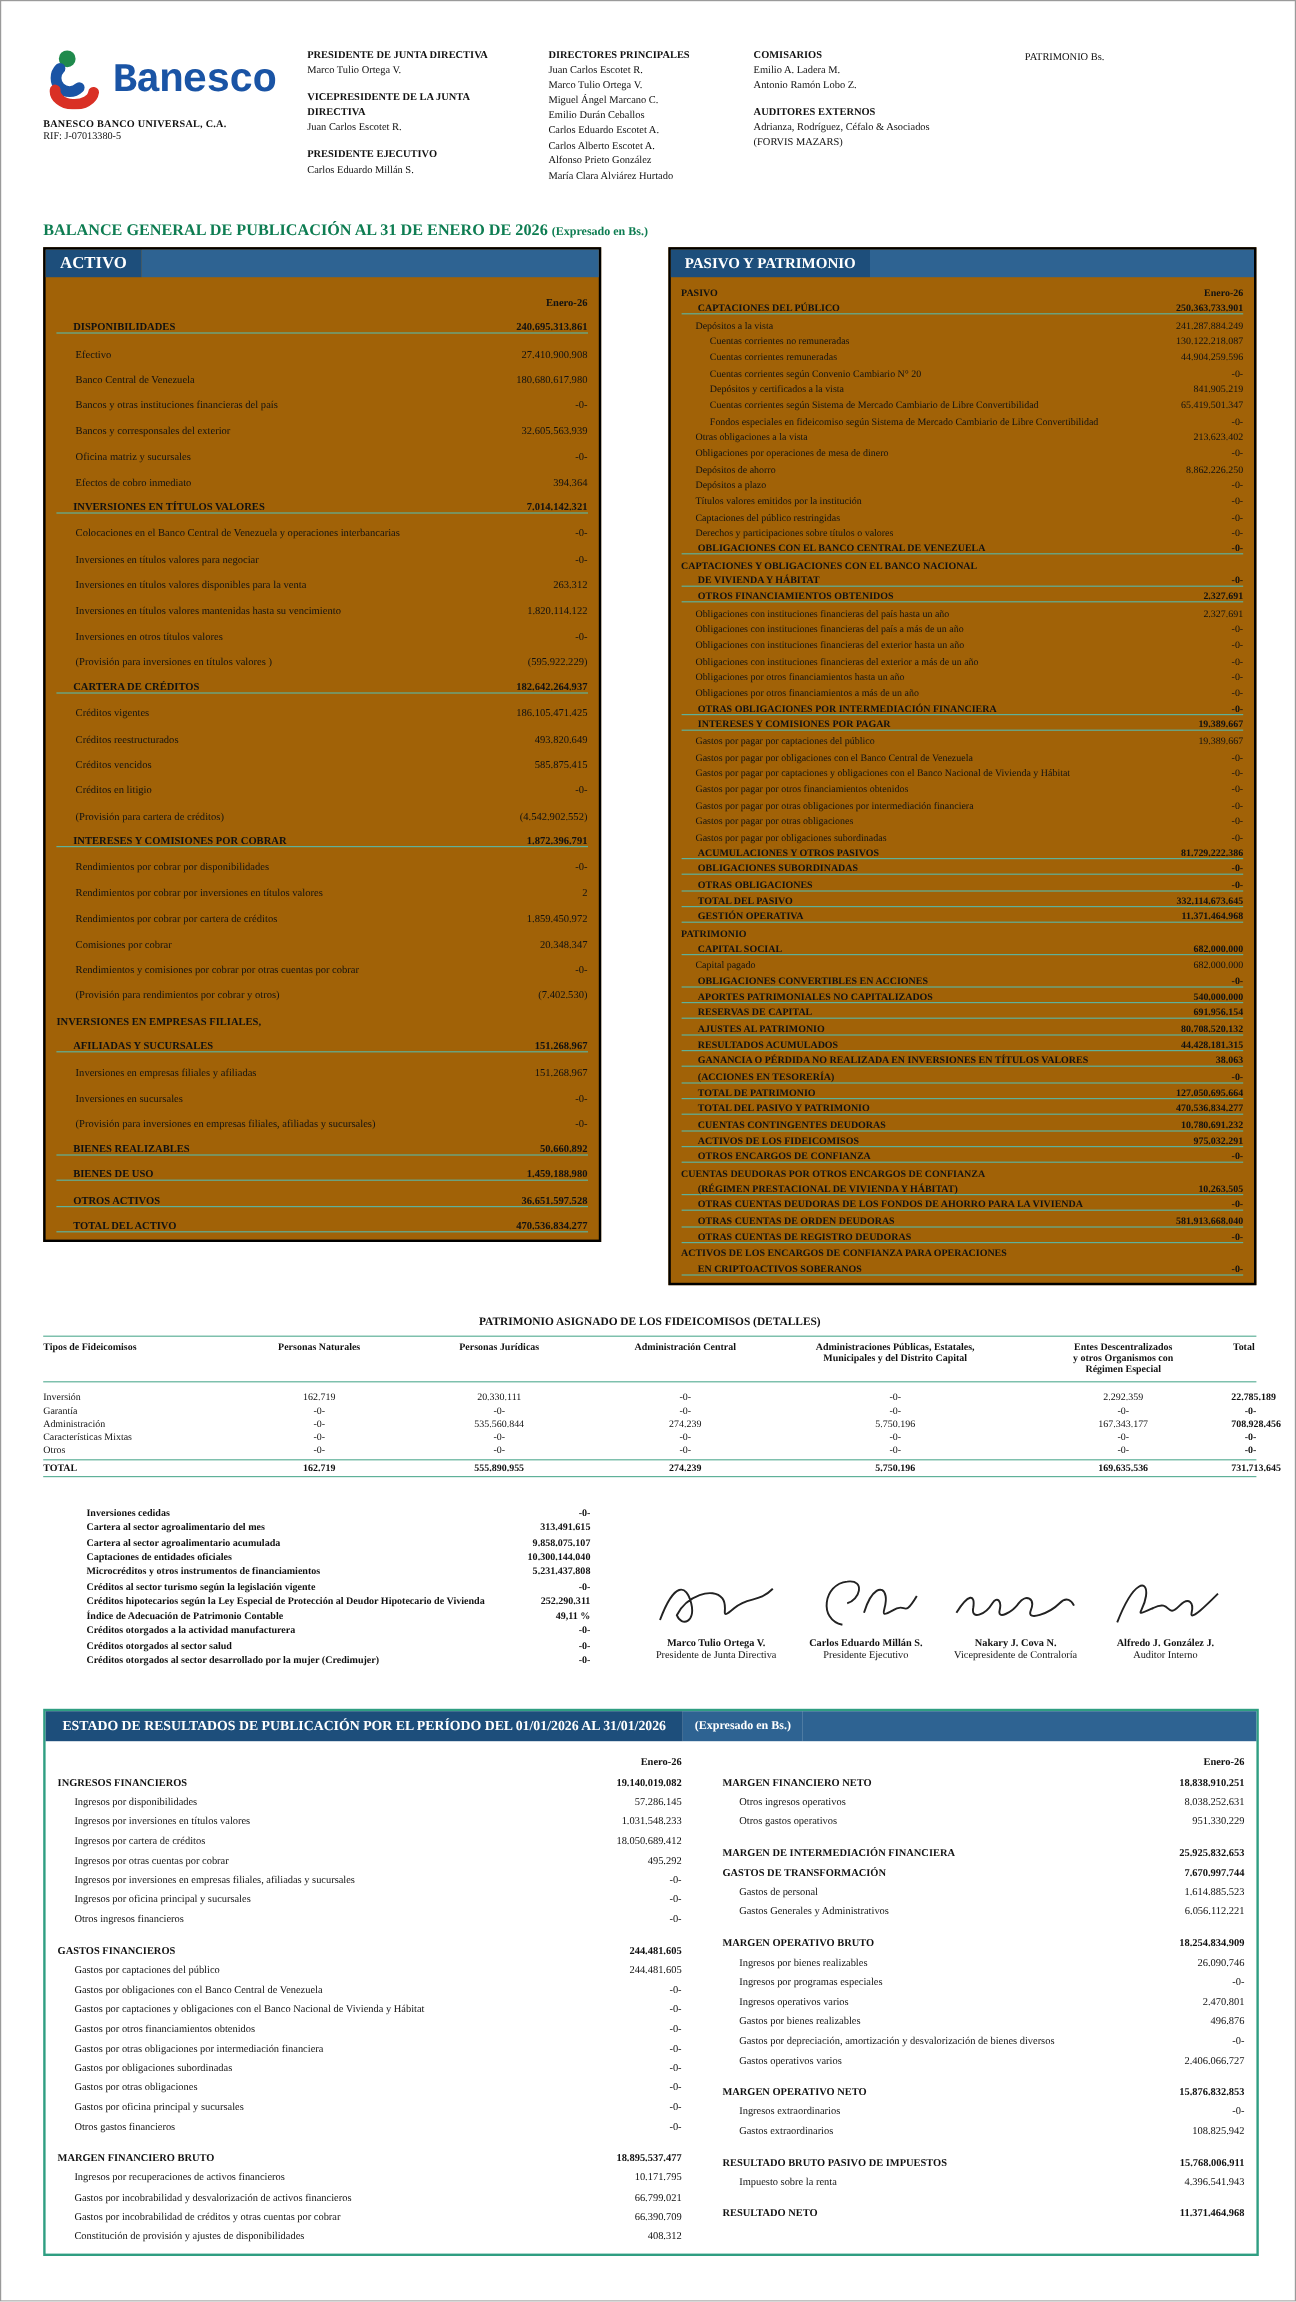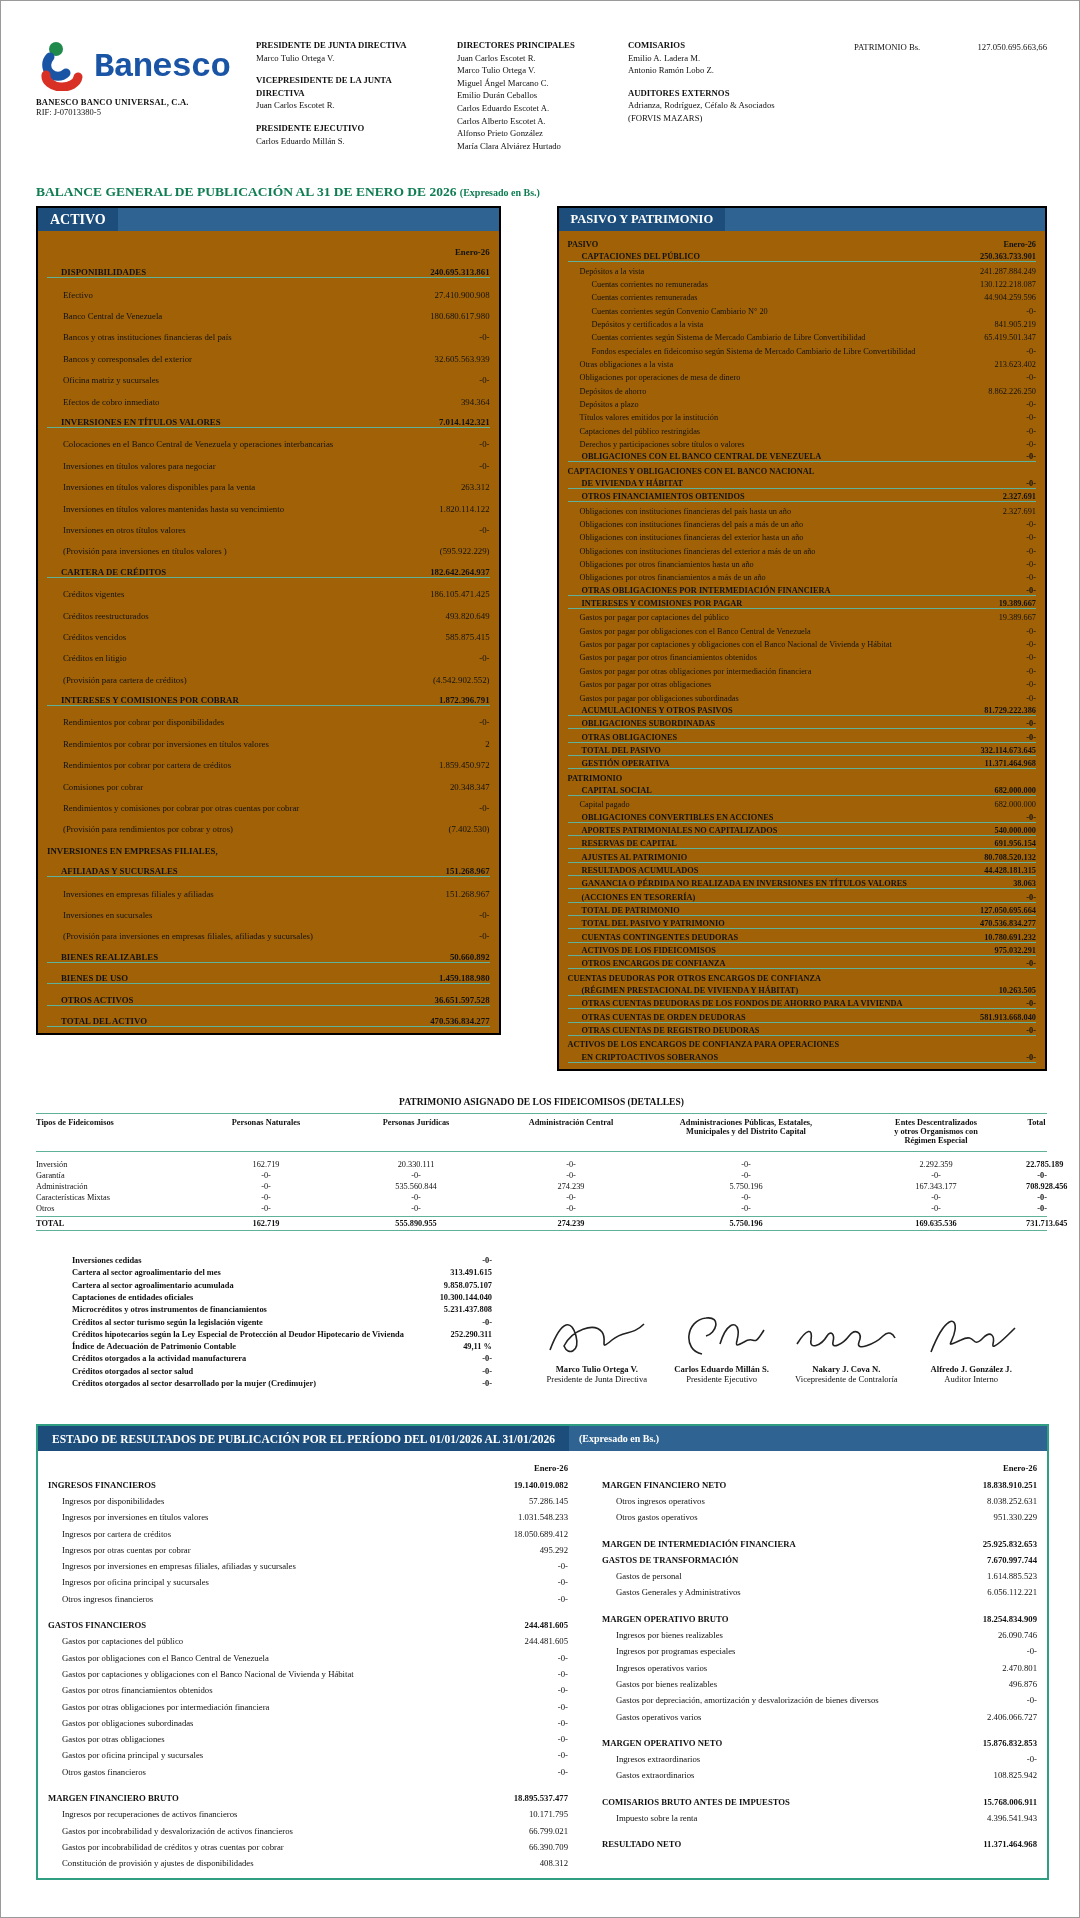--- a/index.html
+++ b/index.html
@@ -144,21 +144,20 @@
               <div>Antonio Ramón Lobo Z.</div>
             </div>
             <div class="grp">
               <div class="grp-title">AUDITORES EXTERNOS</div>
               <div>Adrianza, Rodríguez, Céfalo &amp; Asociados</div>
               <div>(FORVIS MAZARS)</div>
             </div>
           </div>
         <div class="patri">
           <span class="pl">PATRIMONIO   Bs.</span>
-          <span>127.050.695.663,66</span>
         </div>
       </div>
     </div>
 
     <div class="bal-title">
       <span>BALANCE GENERAL DE PUBLICACIÓN AL  31 DE ENERO DE 2026</span>
       <span class="small">(Expresado en Bs.)</span>
     </div>
 
     <div class="panels">
@@ -924,21 +923,21 @@
             </div>
             <div class="row i">
               <span class="lab">Gastos extraordinarios</span>
               <span class="val">108.825.942</span>
             </div>
             <div class="row sp">
               <span class="lab"></span>
               <span class="val"></span>
             </div>
             <div class="row h">
-              <span class="lab">COMISARIOS BRUTO ANTES DE IMPUESTOS</span>
+              <span class="lab">RESULTADO BRUTO PASIVO DE IMPUESTOS</span>
               <span class="val">15.768.006.911</span>
             </div>
             <div class="row i">
               <span class="lab">Impuesto sobre la renta</span>
               <span class="val">4.396.541.943</span>
             </div>
             <div class="row sp">
               <span class="lab"></span>
               <span class="val"></span>
             </div>

